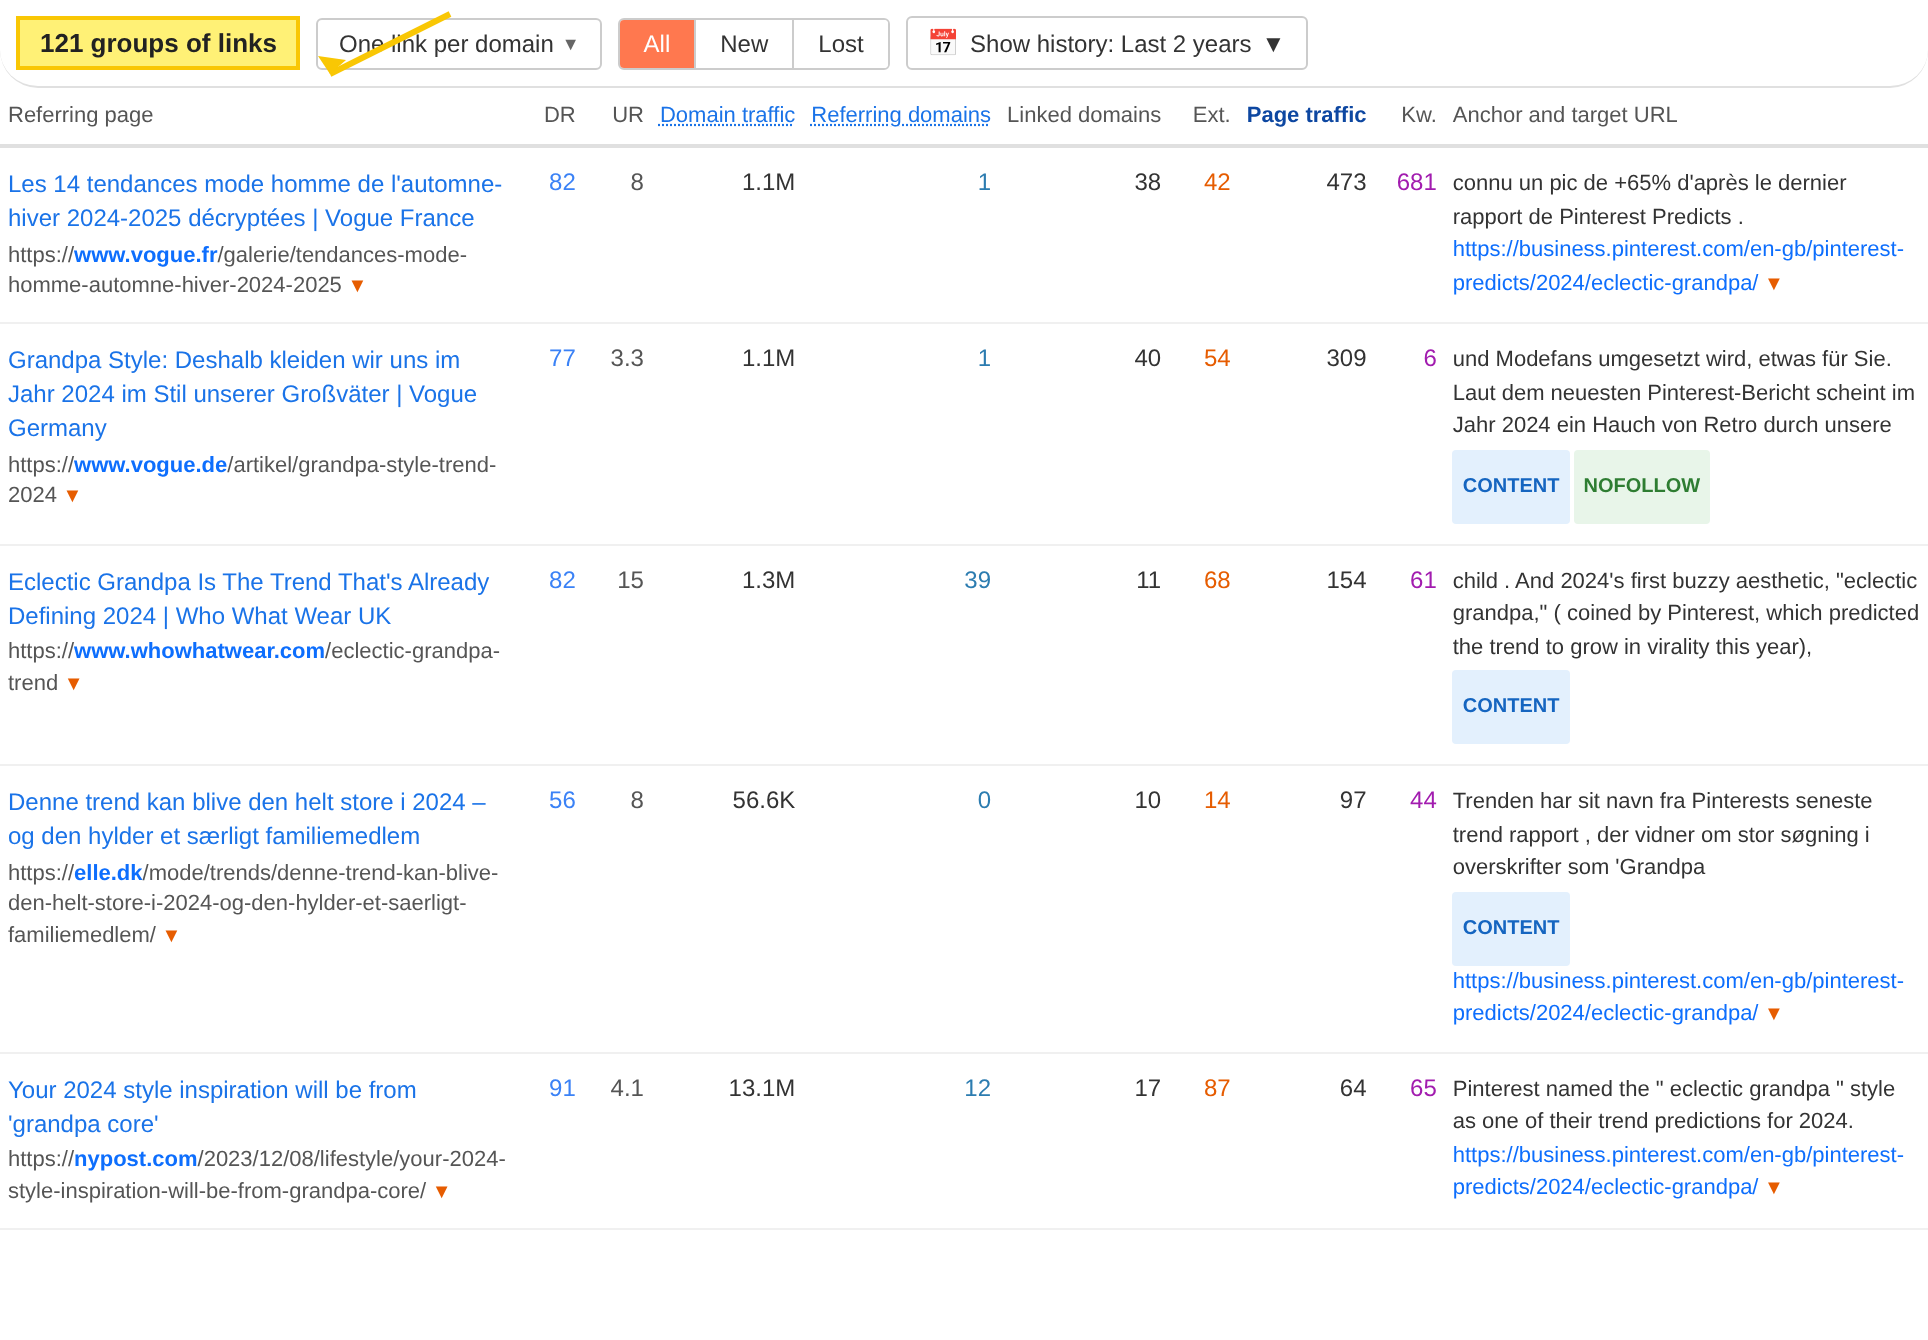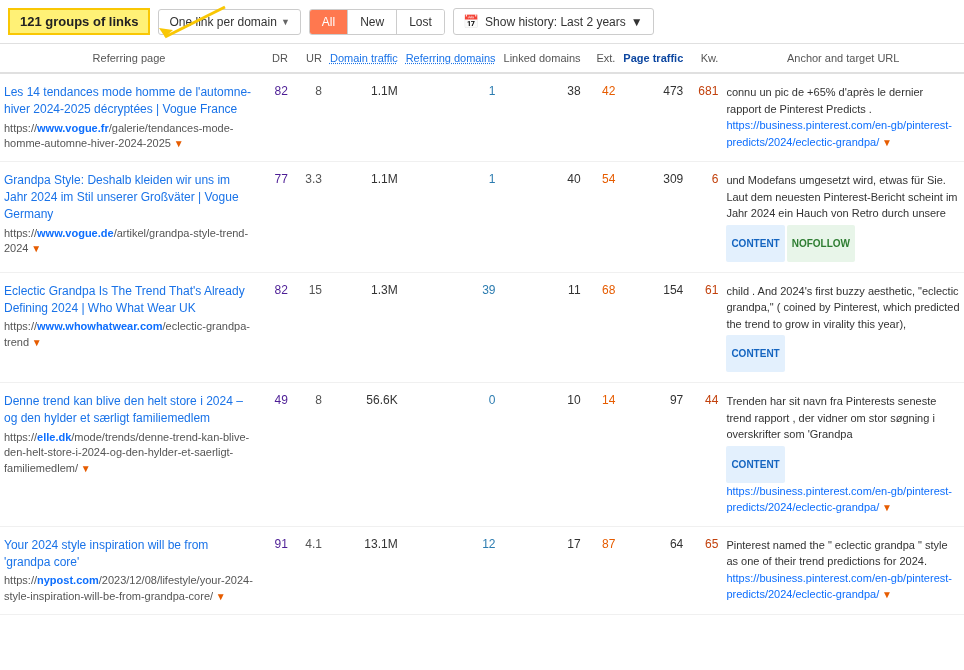--- a/index.html
+++ b/index.html
@@ -5,20 +5,21 @@
     * { box-sizing: border-box; margin: 0; padding: 0; }
     body { font-family: Arial, sans-serif; font-size: 12px; color: #333; background: #fff; width: 964px; overflow-x: hidden; }
 
     .top-bar {
       display: flex;
       align-items: center;
       padding: 8px 8px;
       gap: 8px;
       border-bottom: 1px solid #e0e0e0;
       position: relative;
+      border-radius: 19px;
     }
 
     .groups-badge {
       background: #fff176;
       border: 2px solid #f9c704;
       padding: 4px 10px;
       font-weight: bold;
       font-size: 13px;
       color: #222;
       white-space: nowrap;
@@ -104,21 +105,21 @@
 
     th {
       padding: 8px 4px 8px 4px;
       text-align: right;
       color: #555;
       font-weight: normal;
       font-size: 11px;
       white-space: nowrap;
     }
 
-    th.left { text-align: center; }
+    th.left { text-align: left; }
     th.sortable { cursor: pointer; color: #1a73e8; text-decoration: underline dotted; }
     th.active-sort { color: #0d47a1; font-weight: bold; }
 
     .col-page { width: 270px; text-align: left; }
     .col-dr { width: 38px; margin-top: 48px; }
     .col-ur { width: 38px; }
     .col-dt { width: 65px; }
     .col-rd { width: 65px; }
     .col-ld { width: 65px; }
     .col-ext { width: 38px; }
@@ -185,28 +186,28 @@
       font-size: 10px;
       border-radius: 2px;
       margin-top: 3px;
       margin-right: 2px;
       font-weight: bold;
     }
 
     .tag-content { background: #e3f0fd; color: #1565c0; }
     .tag-nofollow { background: #e8f5e9; color: #2e7d32; }
 
-    .dr-val { color: #4c1d95; font-size: 12px; }
+    .dr-val { color: #3b82f6; font-size: 12px; }
     .ur-val { color: #555; font-size: 12px; }
     .traffic-val { color: #333; font-size: 12px; }
     .rd-val { color: #2c7cb0; font-size: 12px; }
     .ld-val { color: #333; font-size: 12px; }
     .ext-val { color: #e65c00; font-size: 12px; }
     .pt-val { color: #333; font-size: 12px; }
-    .kw-val { color: #c2410c; font-size: 12px; }
+    .kw-val { color: #a21caf; font-size: 12px; }
 
     .th-group {
       position: relative;
     }
   </style>
 </head>
 <body>
 
 <div class="top-bar">
   <span class="groups-badge">121 groups of links</span>
@@ -320,21 +321,21 @@
           <td class="left col-anchor">
             <div class="anchor-text">child . And 2024's first buzzy aesthetic, "eclectic grandpa," ( coined by Pinterest, which predicted the trend to grow in virality this year),</div>
             <div><span class="tag tag-content">CONTENT</span></div>
           </td>
         </tr>
         <tr>
           <td class="left col-page">
             <a href="#" class="page-title">Denne trend kan blive den helt store i 2024 – og den hylder et særligt familiemedlem</a>
             <div class="page-url"><span>https://<strong>elle.dk</strong>/mode/trends/denne-trend-kan-blive-den-helt-store-i-2024-og-den-hylder-et-saerligt-familiemedlem/</span><span class="url-drop"> ▼</span></div>
           </td>
-          <td class="col-dr dr-val">49</td>
+          <td class="col-dr dr-val">56</td>
           <td class="col-ur ur-val">8</td>
           <td class="col-dt traffic-val">56.6K</td>
           <td class="col-rd rd-val">0</td>
           <td class="col-ld ld-val">10</td>
           <td class="col-ext ext-val">14</td>
           <td class="col-pt pt-val">97</td>
           <td class="col-kw kw-val">44</td>
           <td class="left col-anchor"><div class="anchor-text">Trenden har sit navn fra Pinterests seneste trend rapport , der vidner om stor søgning i overskrifter som 'Grandpa</div><div><span class="tag tag-content">CONTENT</span></div><a href="#" class="anchor-url">https://business.pinterest.com/en-gb/pinterest-predicts/2024/eclectic-grandpa/</a><span class="url-drop"> ▼</span></td>
         </tr>
         <tr>

